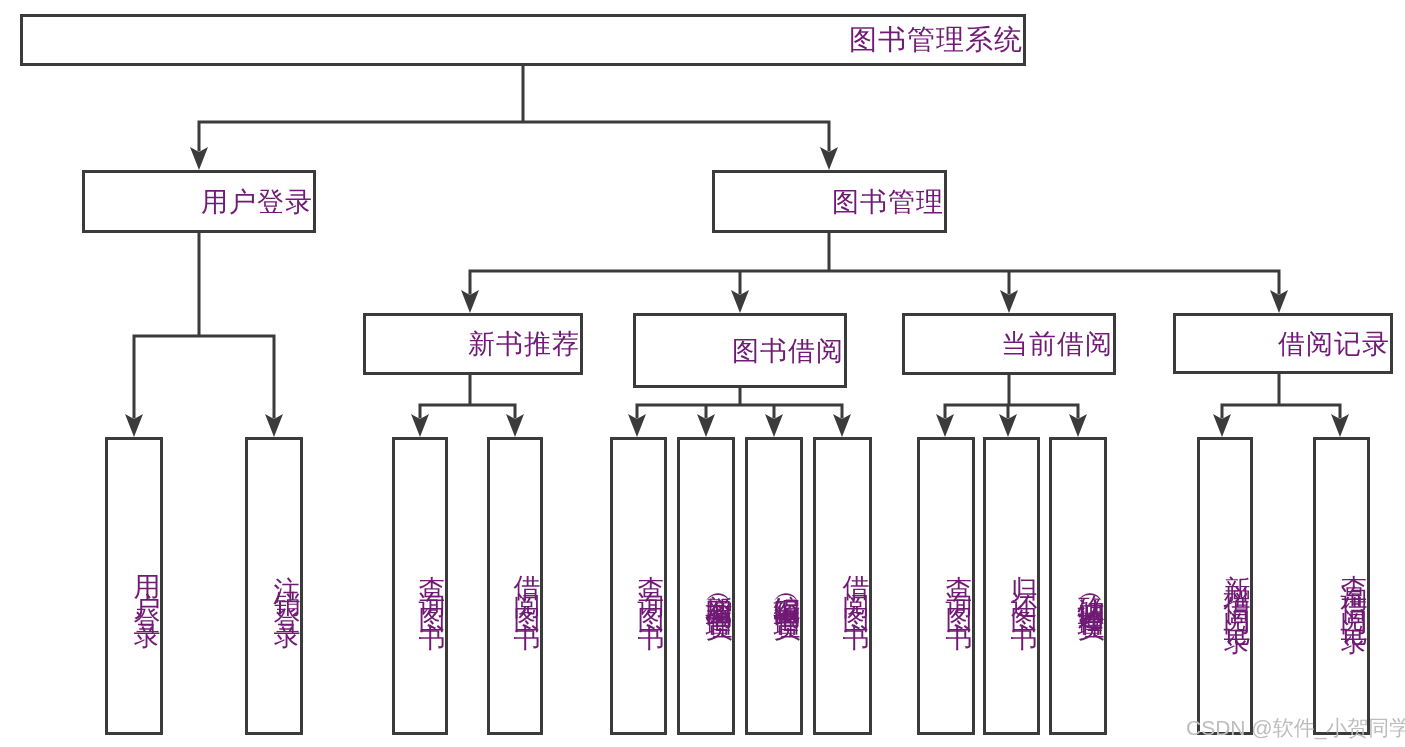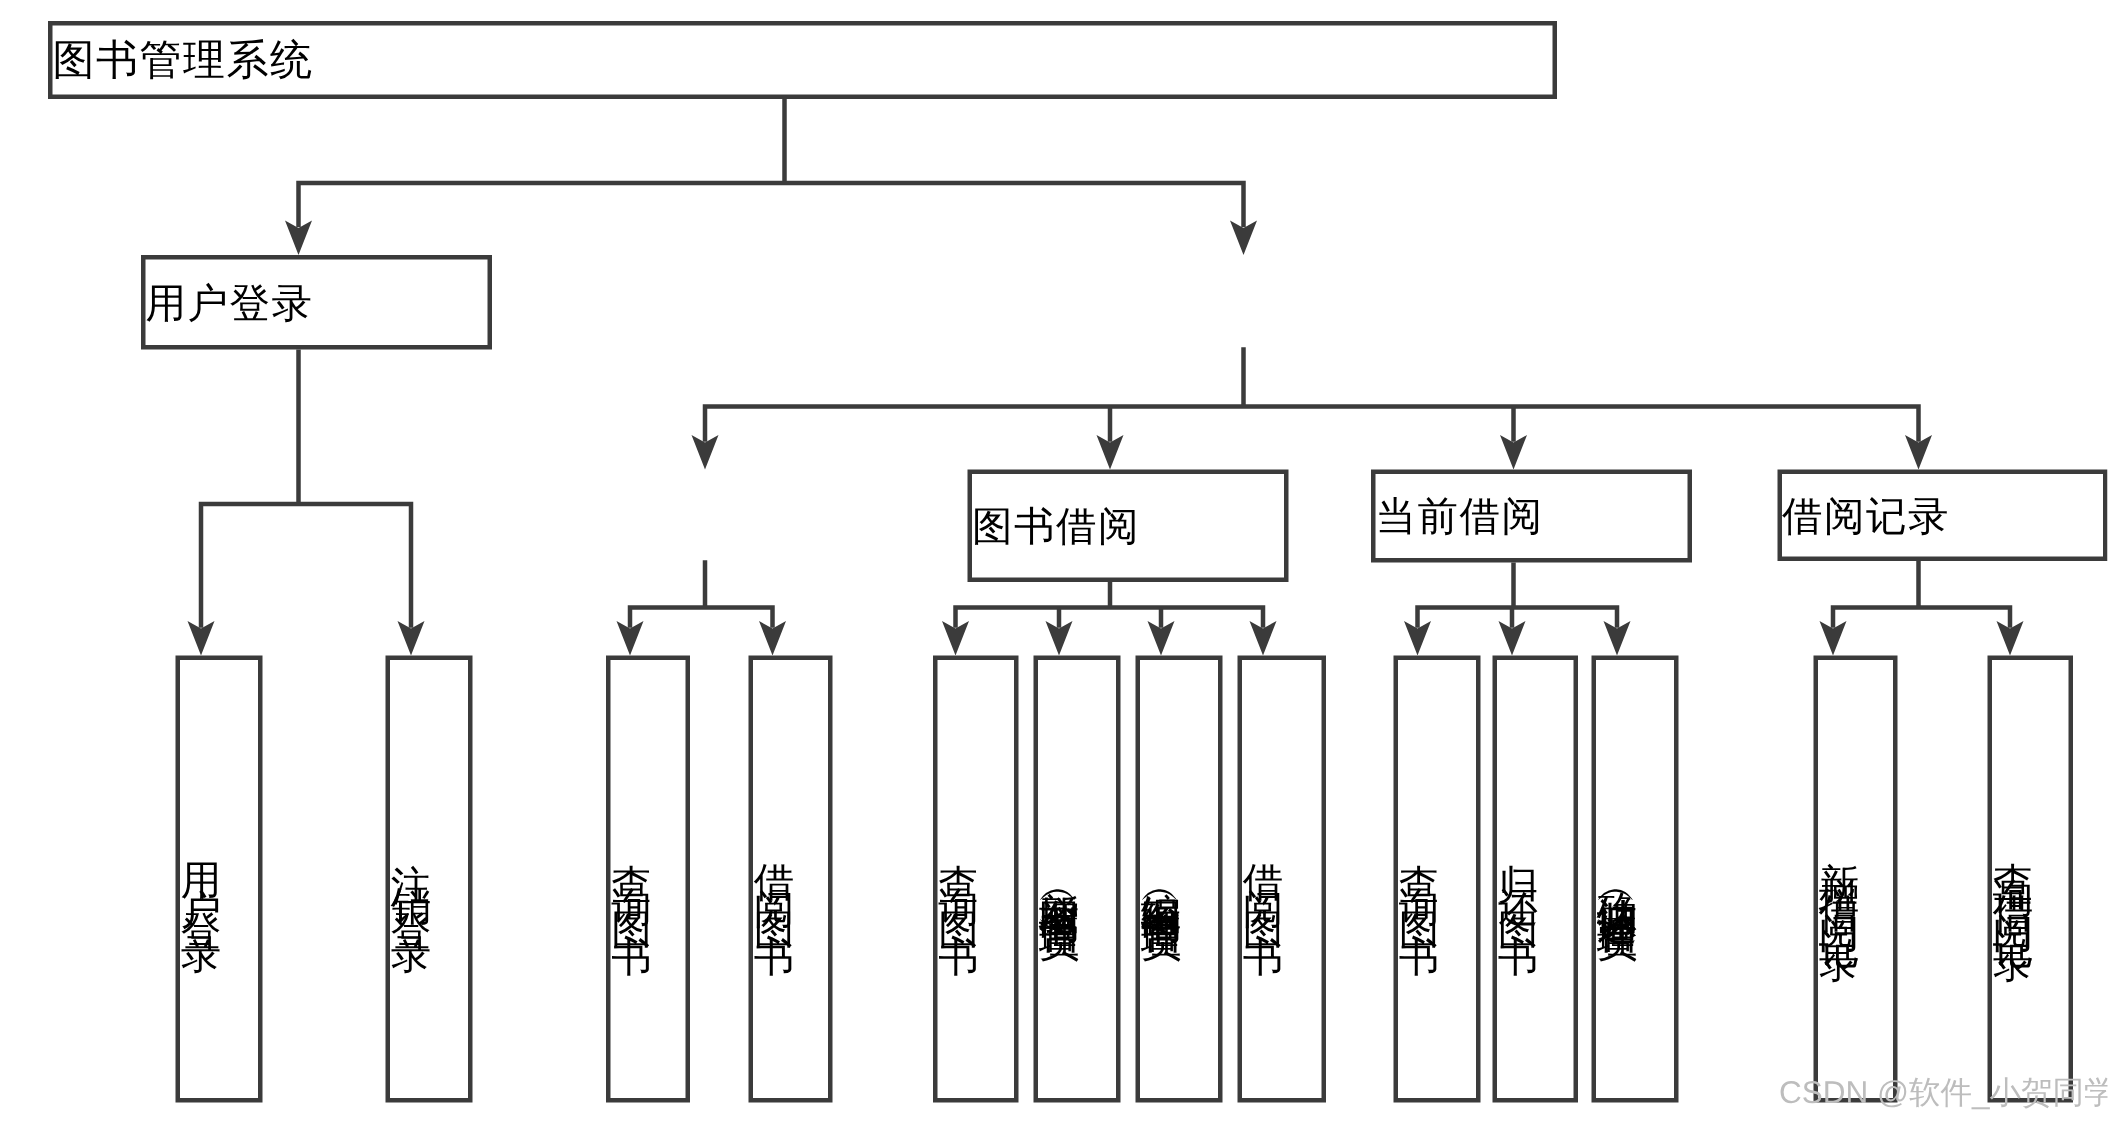--- a/index.html
+++ b/index.html
@@ -24,24 +24,23 @@
     left: 0; top: 0;
     z-index: 0;
   }
   .node {
     position: absolute;
     box-sizing: border-box;
     background: #ffffff;
     border: 3px solid #3b3b3b;
     display: flex;
     align-items: center;
-    justify-content: flex-start;
-    color: #000000;
+    justify-content: flex-end;
+    color: #701a75;
     z-index: 1;
-    margin-left: 12px;
   }
   .hbox span {
     font-size: 27px;
     letter-spacing: 1px;
     white-space: nowrap;
   }
   .root-box span {
     font-size: 28px;
   }
   .vbox span {
@@ -100,21 +99,27 @@
     </g>
   </svg>
 
   <div class="node hbox root-box" style="left:20px;top:14px;width:1006px;height:52px">
     <span>图书管理系统</span>
   </div>
 
   <div class="node hbox" style="left:82px;top:170px;width:234px;height:63px">
     <span>用户登录</span>
   </div>
+  <div class="node hbox" style="left:712px;top:170px;width:235px;height:63px">
+    <span>图书管理</span>
+  </div>
 
+  <div class="node hbox" style="left:363px;top:313px;width:220px;height:62px">
+    <span>新书推荐</span>
+  </div>
   <div class="node hbox" style="left:633px;top:313px;width:214px;height:75px">
     <span>图书借阅</span>
   </div>
   <div class="node hbox" style="left:902px;top:313px;width:214px;height:62px">
     <span>当前借阅</span>
   </div>
   <div class="node hbox" style="left:1173px;top:313px;width:220px;height:61px">
     <span>借阅记录</span>
   </div>
 

